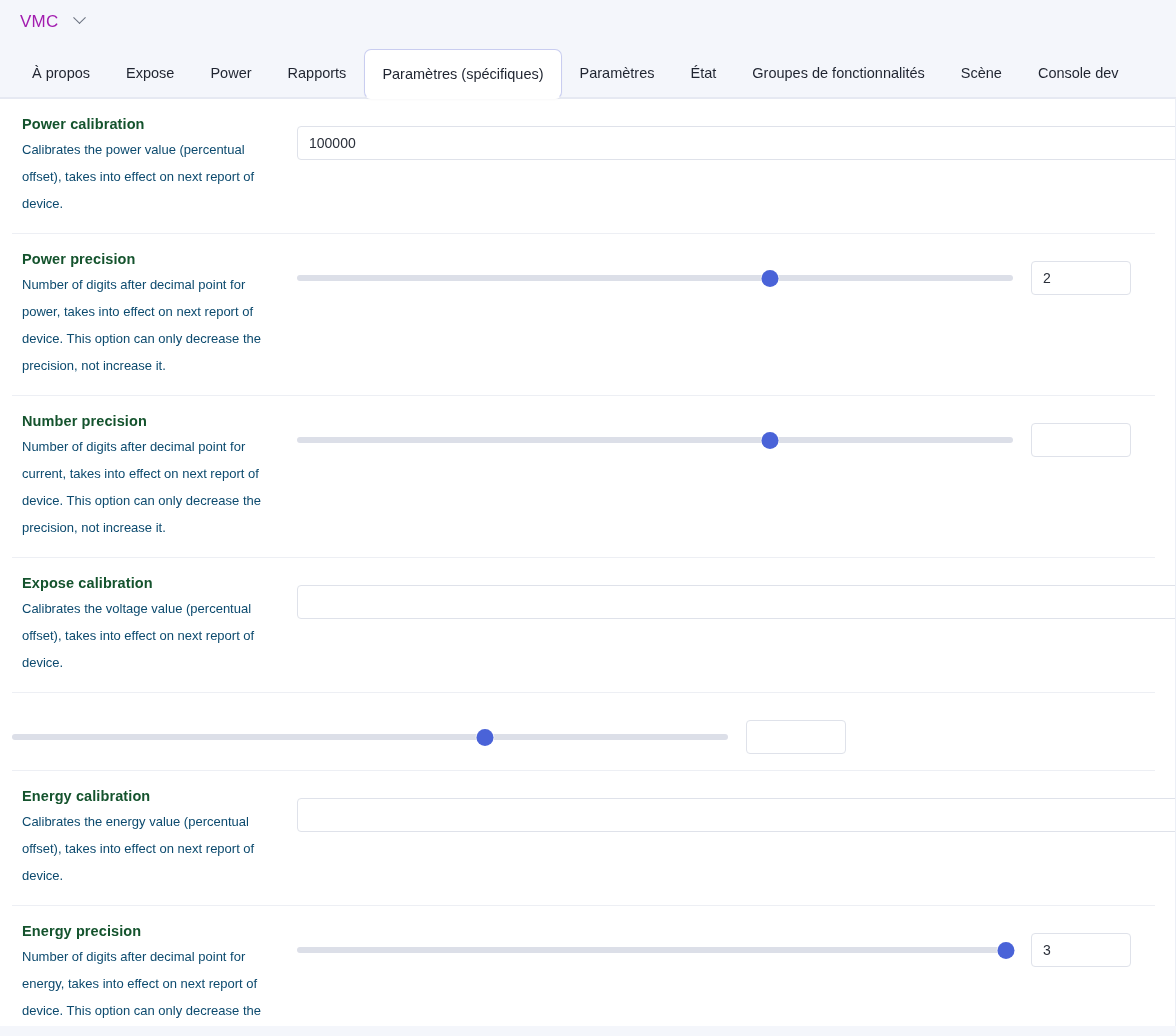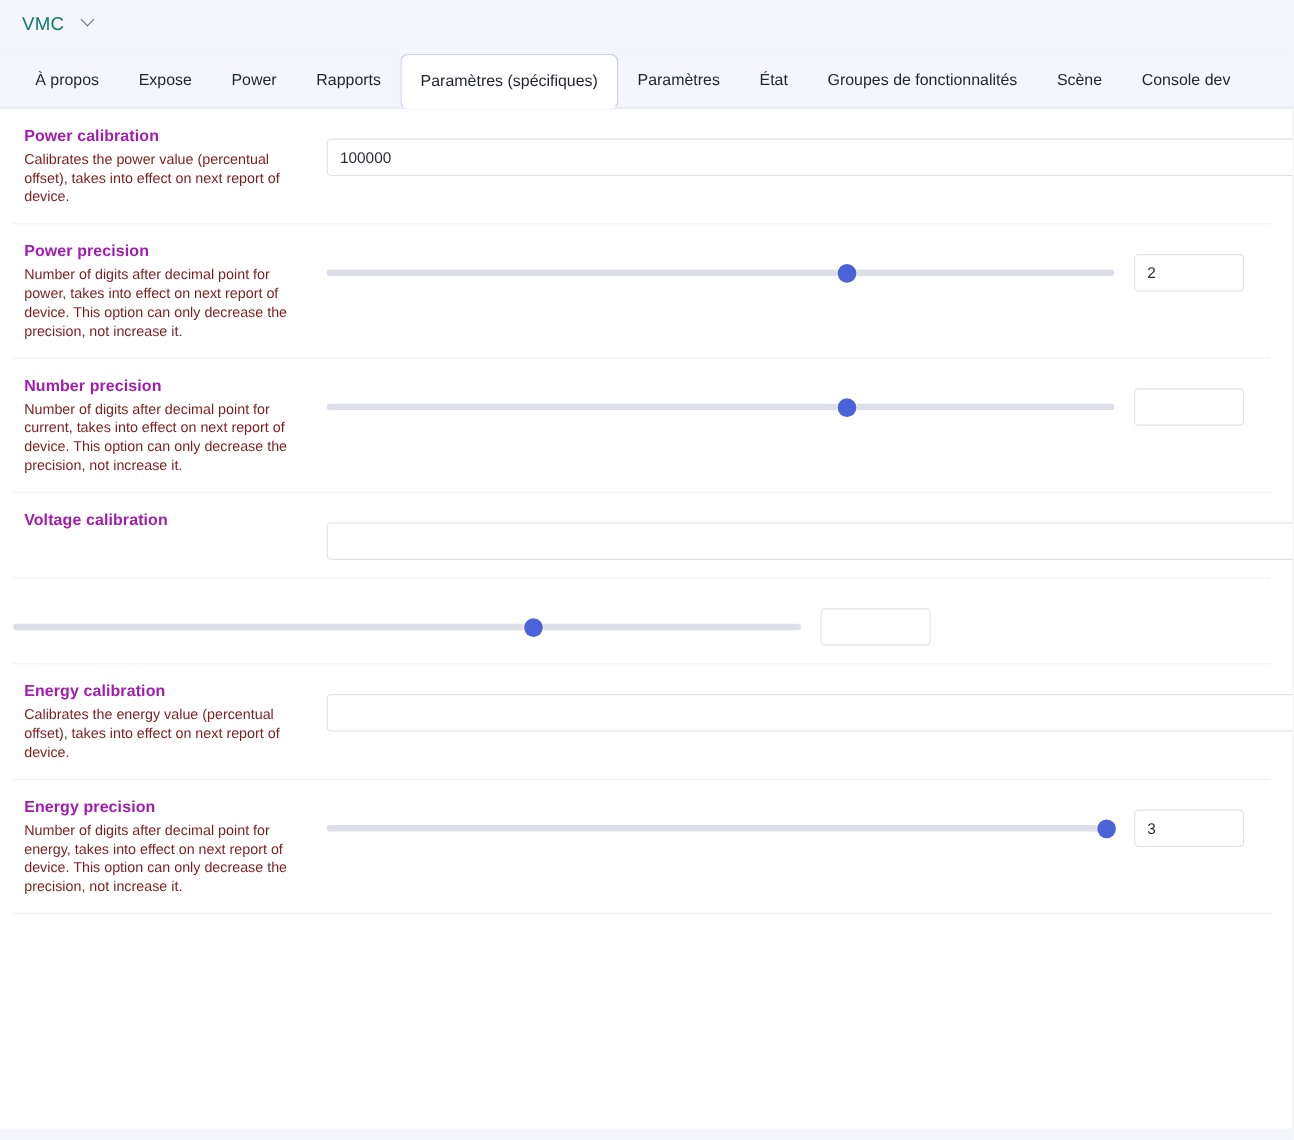--- a/index.html
+++ b/index.html
@@ -18,21 +18,21 @@
     height: 44px;
     display: flex;
     align-items: center;
     padding: 0 0 0 18px;
     background: #f4f6fb;
   }
   .brand {
     display: inline-flex;
     align-items: center;
     gap: 17px;
-    color: #0f766e;
+    color: #a21caf;
     font-size: 17px;
     letter-spacing: .2px;
     cursor: pointer;
     padding: 2px 2px;
   }
   .chev {
     display: inline-block;
     width: 9px; height: 9px;
     border-right: 1.6px solid #6b7280;
     border-bottom: 1.6px solid #6b7280;
@@ -101,28 +101,28 @@
 
   .rowlabel {
     width: 285px;
     flex: 0 0 285px;
     padding-left: 10px;
     padding-right: 16px;
   }
   .rowtitle {
     font-size: 14.5px;
     font-weight: 700;
-    color: #a21caf;
+    color: #14532d;
     letter-spacing: .1px;
     margin-bottom: 4px;
   }
   .rowdesc {
     font-size: 13px;
-    line-height: 17px;
-    color: #7f1d1d;
+    line-height: 27px;
+    color: #0c4a6e;
   }
 
   .rowcontrol {
     flex: 1 1 auto;
     display: flex;
     align-items: center;
     padding-top: 10px;
     min-height: 40px;
   }
 
@@ -256,21 +256,22 @@
           <div class="rowcontrol">
             <div class="sliderwrap">
               <div class="track"></div>
               <div class="thumb" style="left: 66%;"></div>
             </div>
             <input type="text" class="sval" placeholder="" style="">
           </div>
         </div>
         <div class="row">
           <div class="rowlabel">
-            <div class="rowtitle">Voltage calibration</div>
+            <div class="rowtitle">Expose calibration</div>
+            <div class="rowdesc">Calibrates the voltage value (percentual offset), takes into effect on next report of device.</div>
           </div>
           <div class="rowcontrol">
             <input type="text" class="tinput" placeholder="" style="">
           </div>
         </div>
         <div class="row">
           <div class="rowcontrol">
             <div class="sliderwrap">
               <div class="track"></div>
               <div class="thumb" style="left: 66%;"></div>

